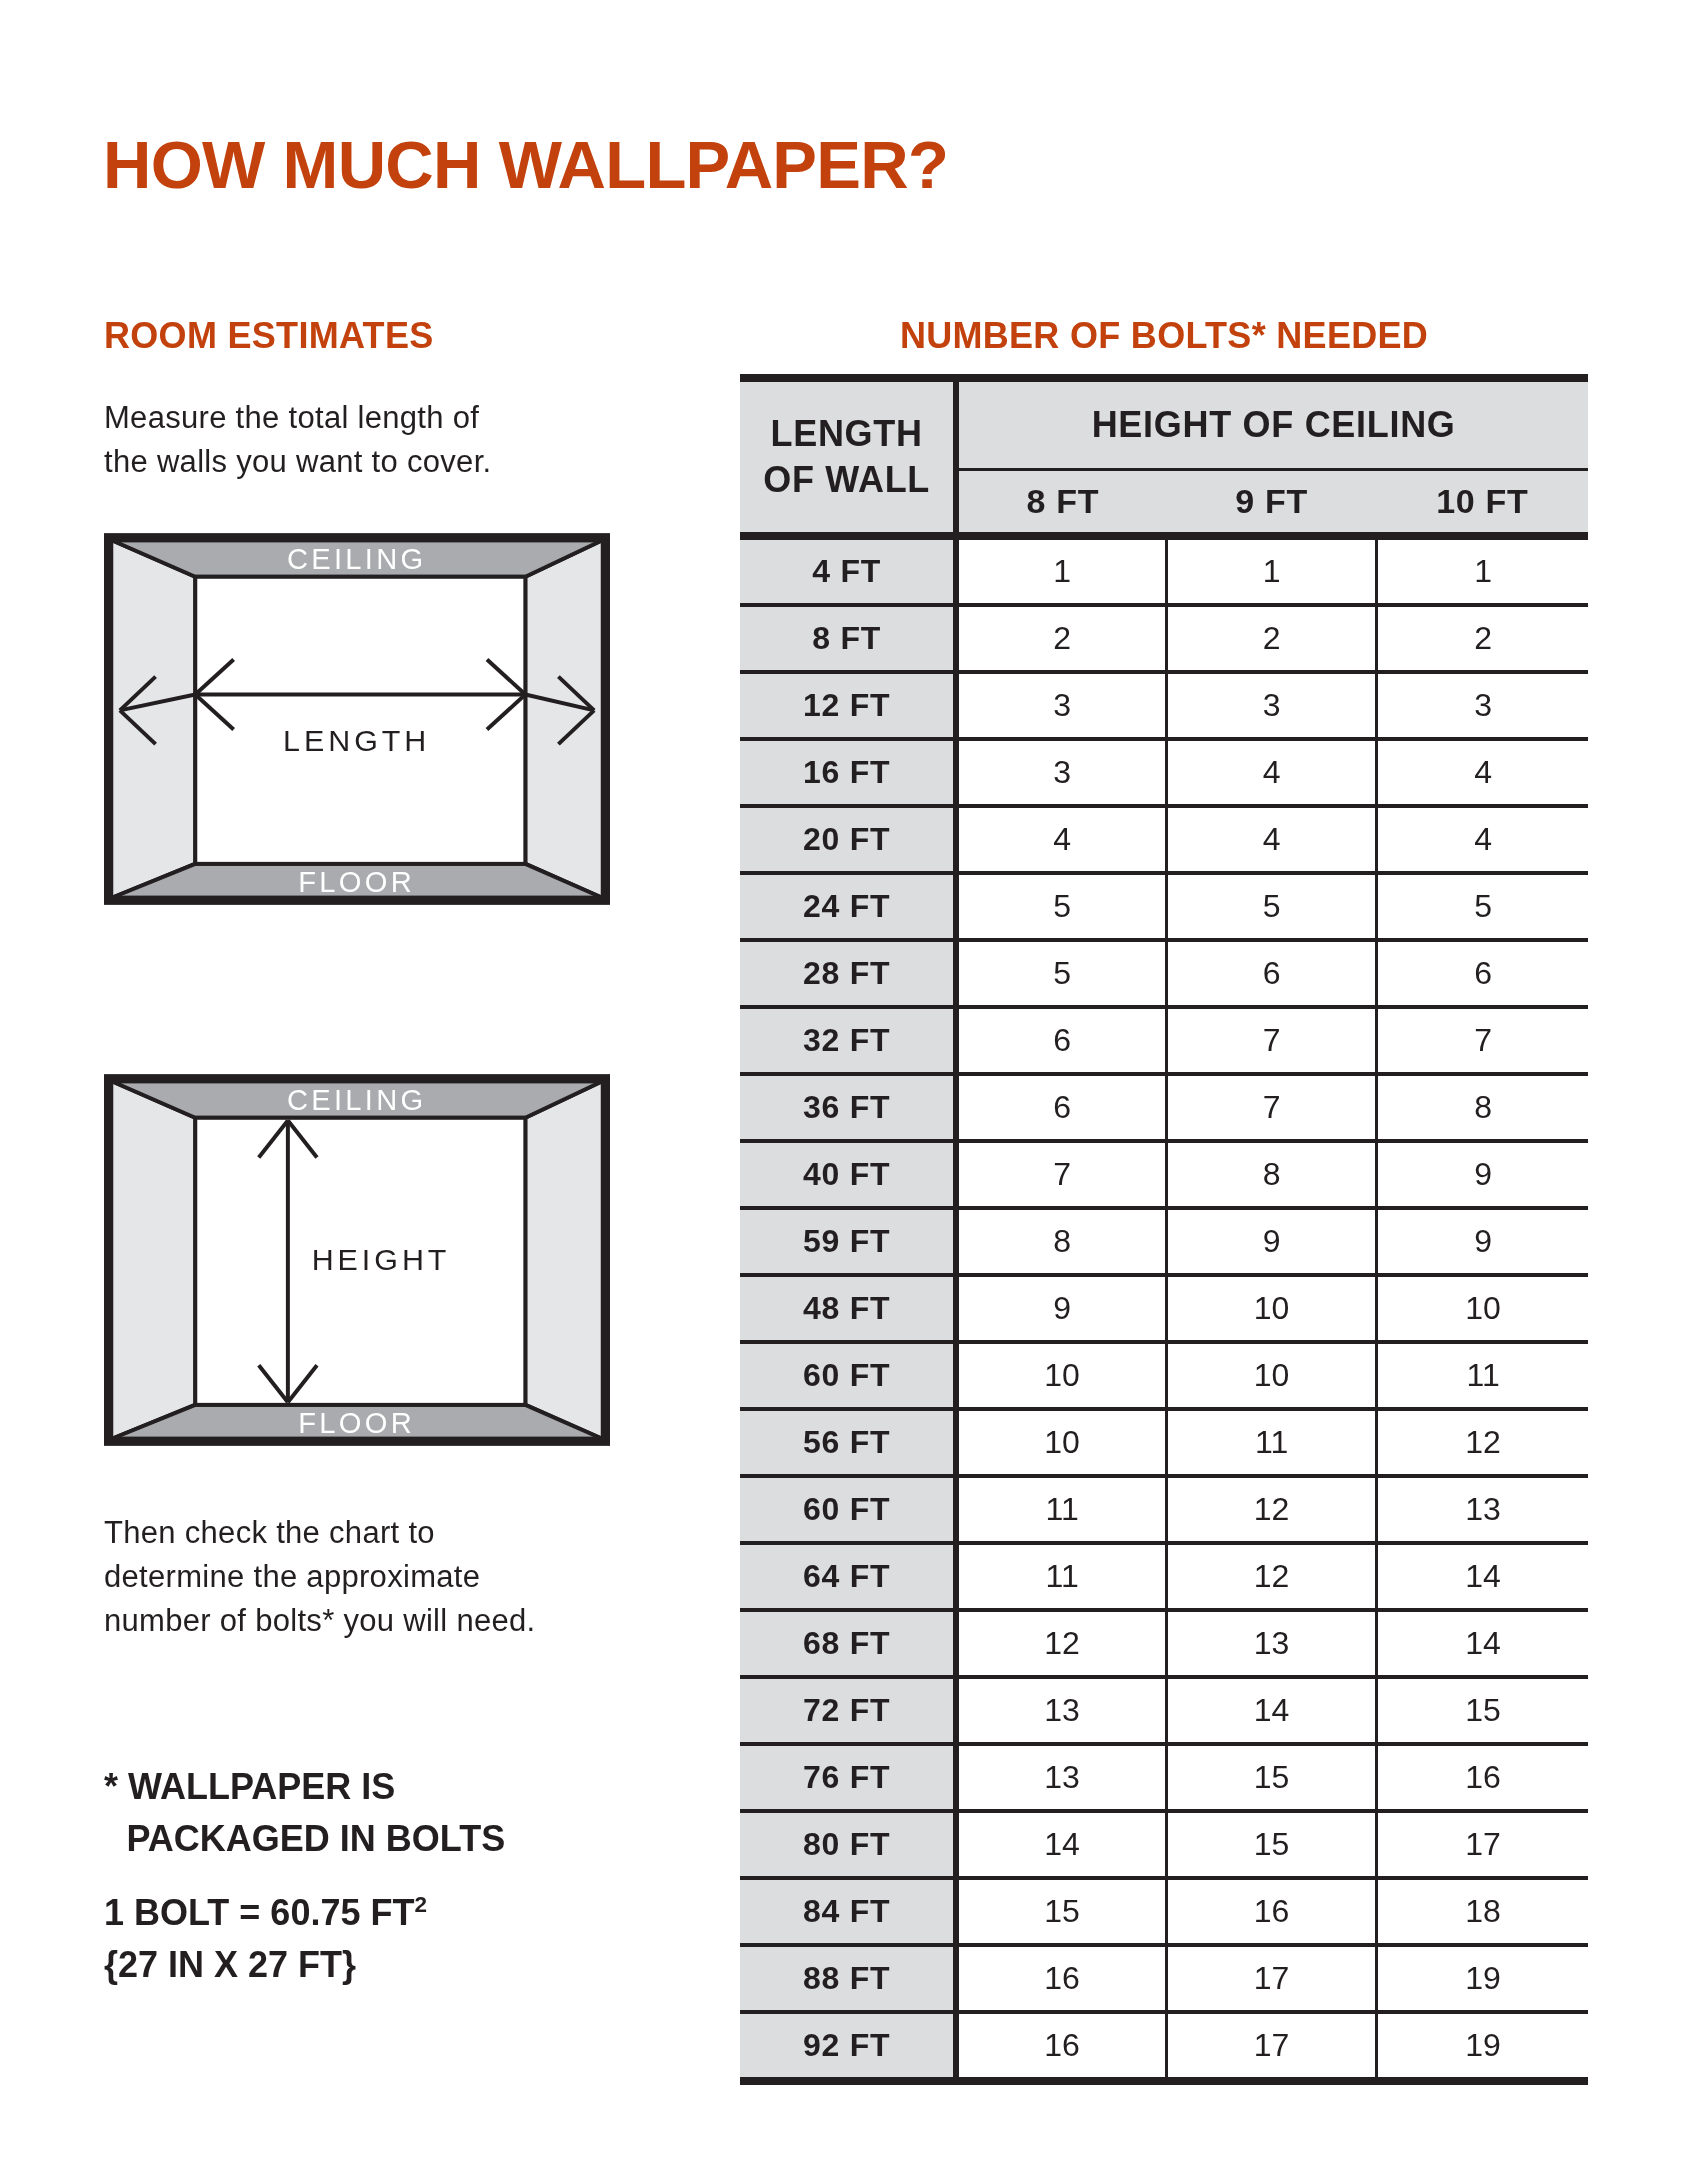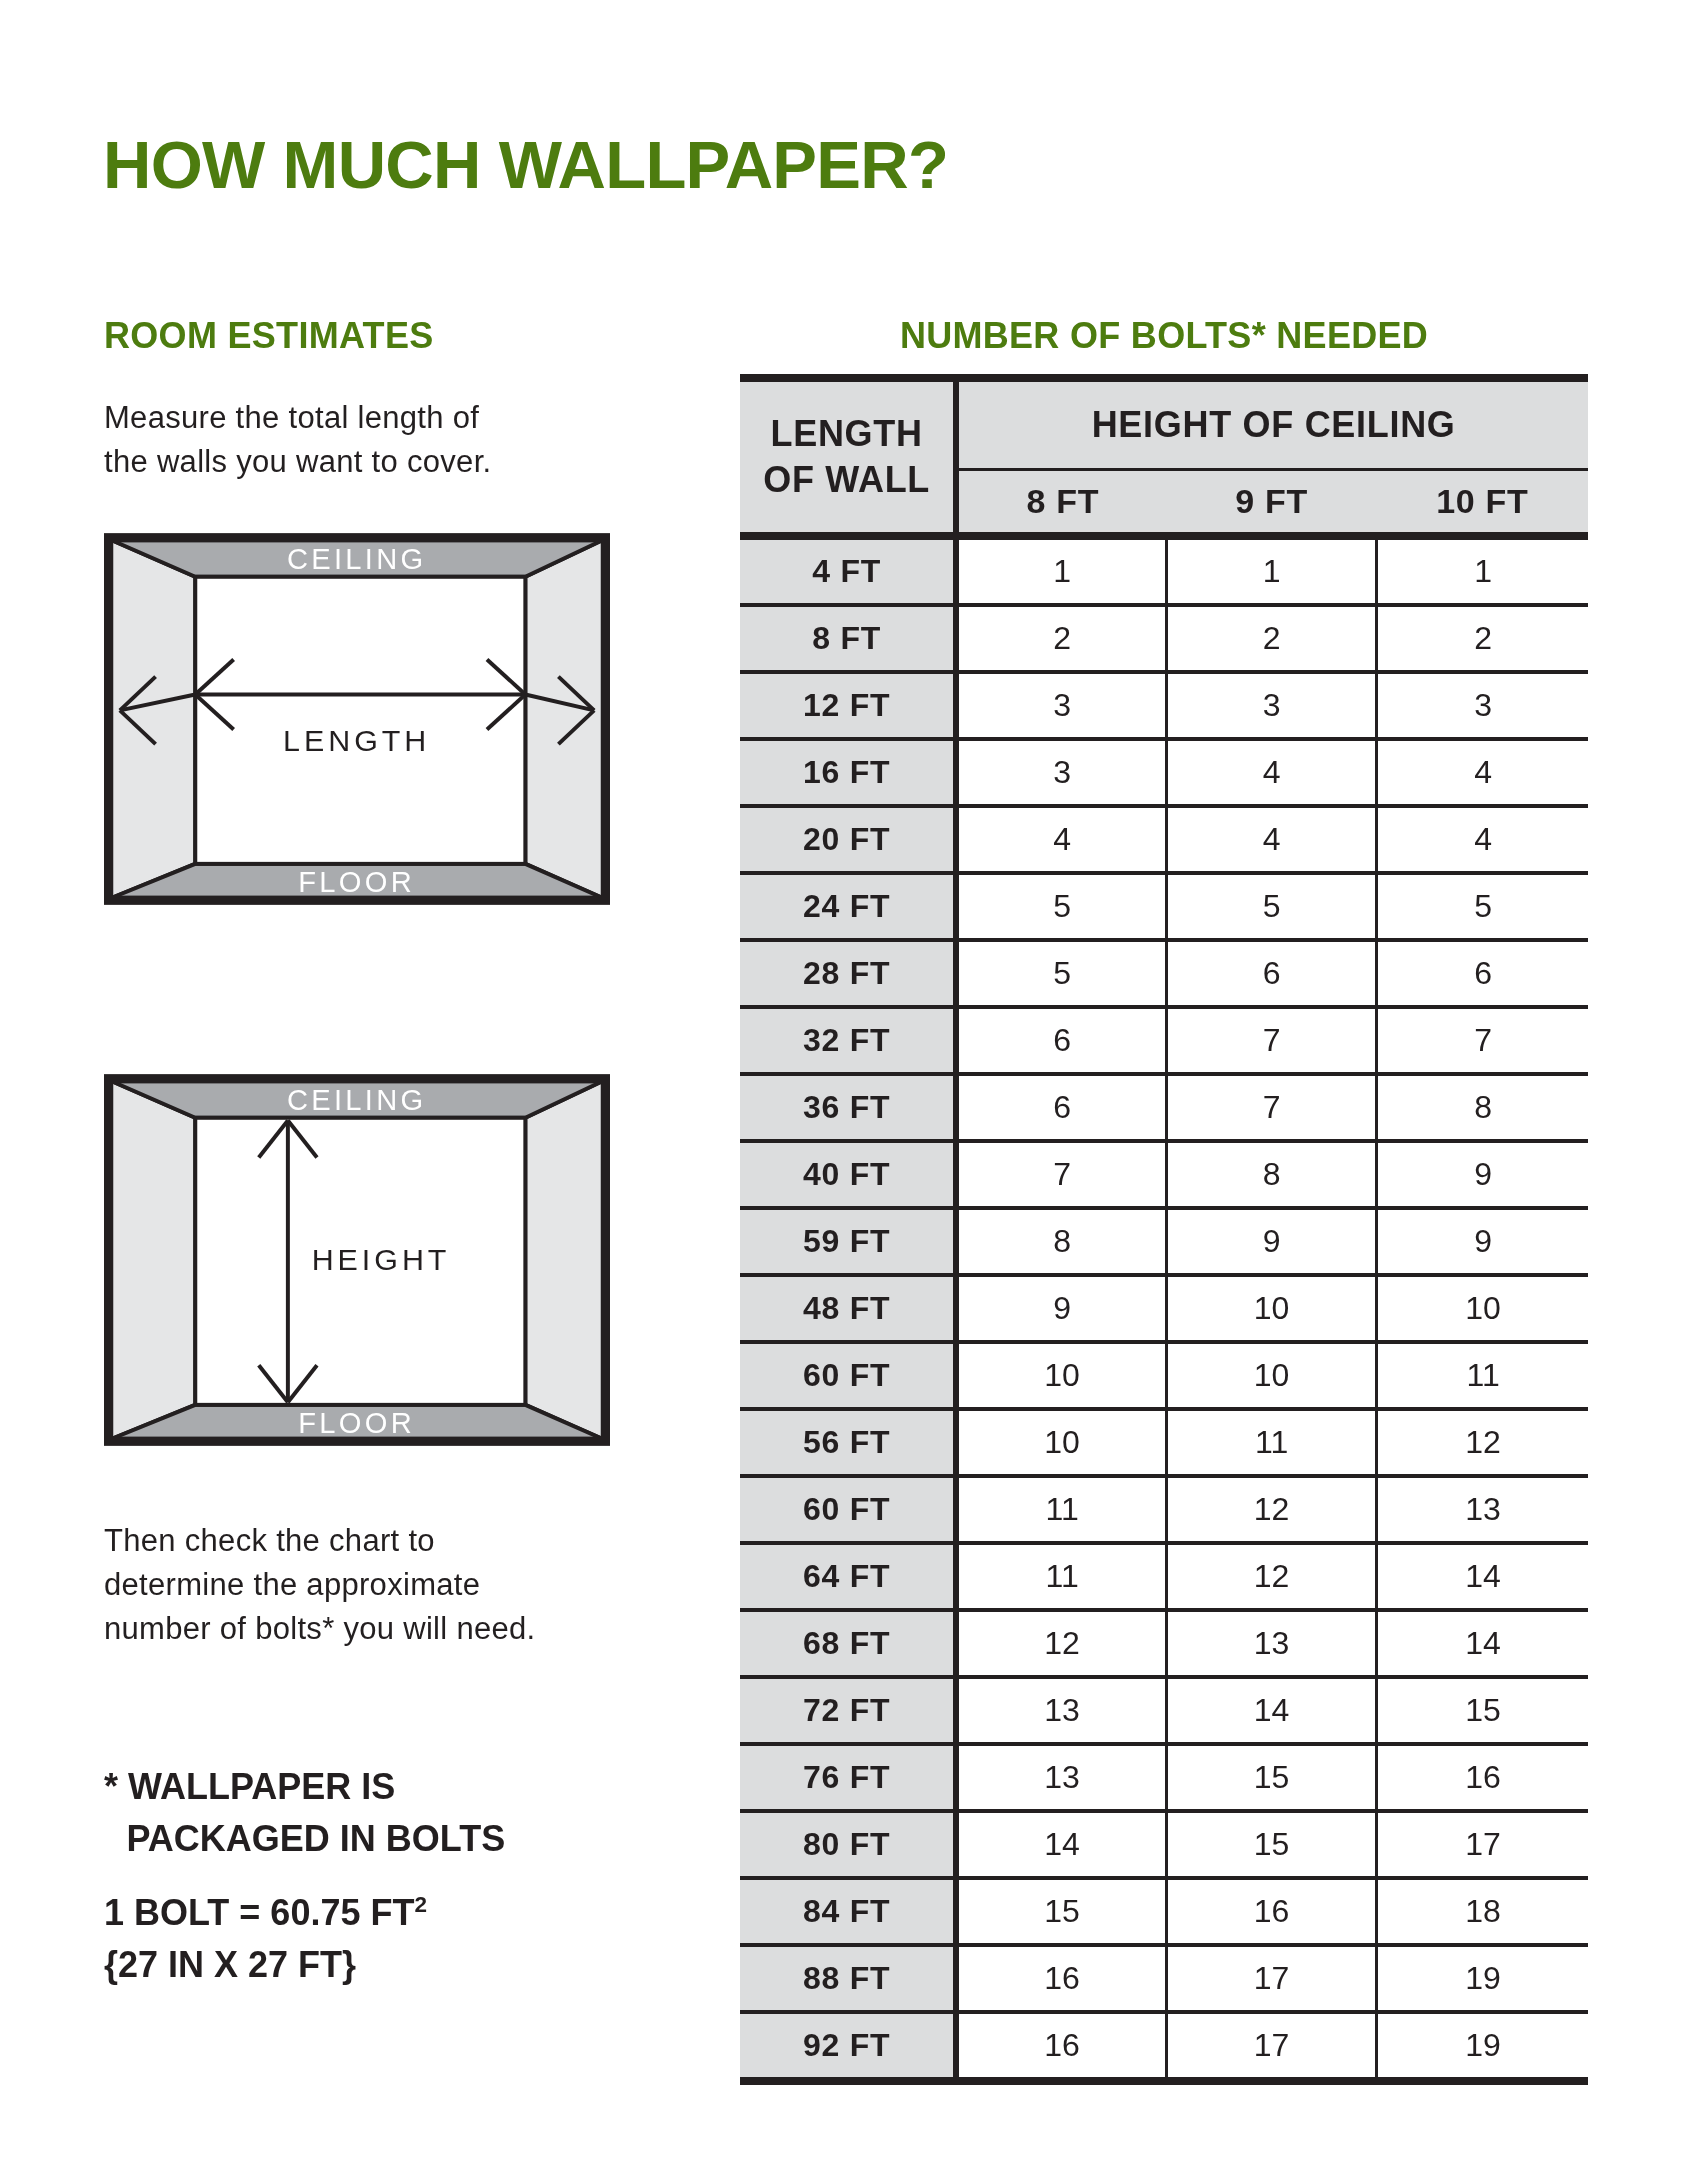--- a/index.html
+++ b/index.html
@@ -4,31 +4,31 @@
 <style>
   html,body{margin:0;padding:0;background:#ffffff;}
   .page{
     position:relative;width:1687px;height:2183px;background:#ffffff;overflow:hidden;
     font-family:"Liberation Sans","DejaVu Sans",sans-serif;color:#231F20;
   }
   .abs{position:absolute;}
   .page-title{
     left:103px;top:86px;font-size:67px;font-weight:700;letter-spacing:-0.7px;line-height:1;
   }
-  .blue{color:#4d7c0f;}
+  .blue{color:#c2410c;}
   .section-heading{
     font-size:36px;font-weight:700;letter-spacing:0.3px;line-height:1;top:318px;
   }
   .room-estimates{left:104px;}
   .bolts-heading{left:740px;width:848px;text-align:center;}
   .para{font-size:31px;line-height:44px;letter-spacing:0.3px;left:104px;}
   .para div{white-space:nowrap;}
   .step1{top:396px;}
   .step2{top:946px;}
-  .step3{top:1511px;margin-top:8px;}
+  .step3{top:1511px;}
   .footnote{top:1761px;font-size:36px;font-weight:700;line-height:52px;left:104px;}
   .footnote .indent{padding-left:22.5px;}
   .boltinfo{top:1887px;font-size:36px;font-weight:700;line-height:52px;left:104px;}
   .boltinfo sup{font-size:22.5px;vertical-align:super;line-height:0;}
   .diagram{left:104px;width:506px;height:372px;}
   .diagram1{top:533px;}
   .diagram2{top:1074px;}
   .diagram text{font-family:"Liberation Sans","DejaVu Sans",sans-serif;}
   .room-label{font-size:44px;fill:#ffffff;letter-spacing:5px;}
   .dim-label{font-size:46px;fill:#231F20;letter-spacing:6px;}

